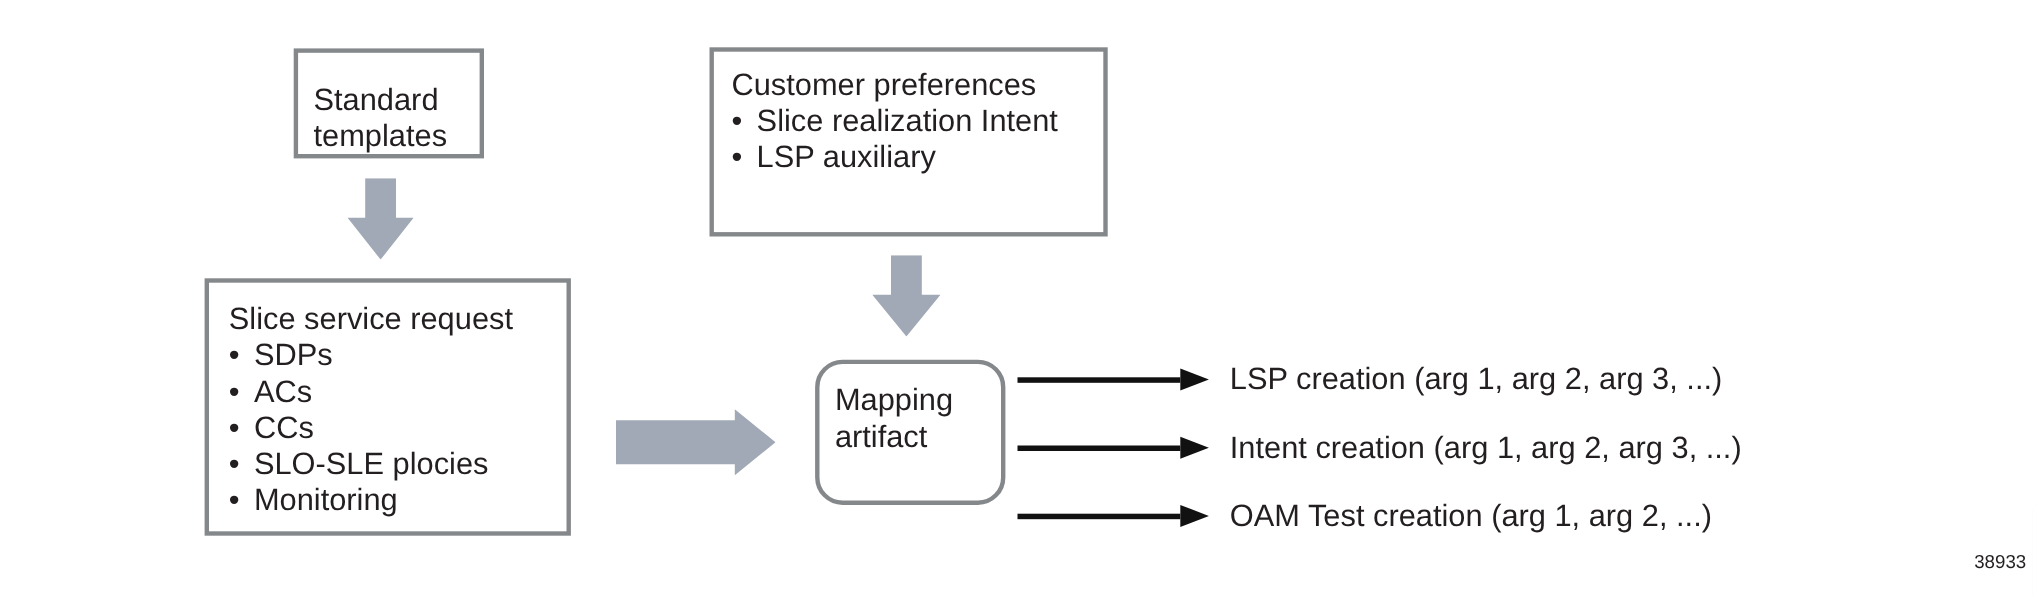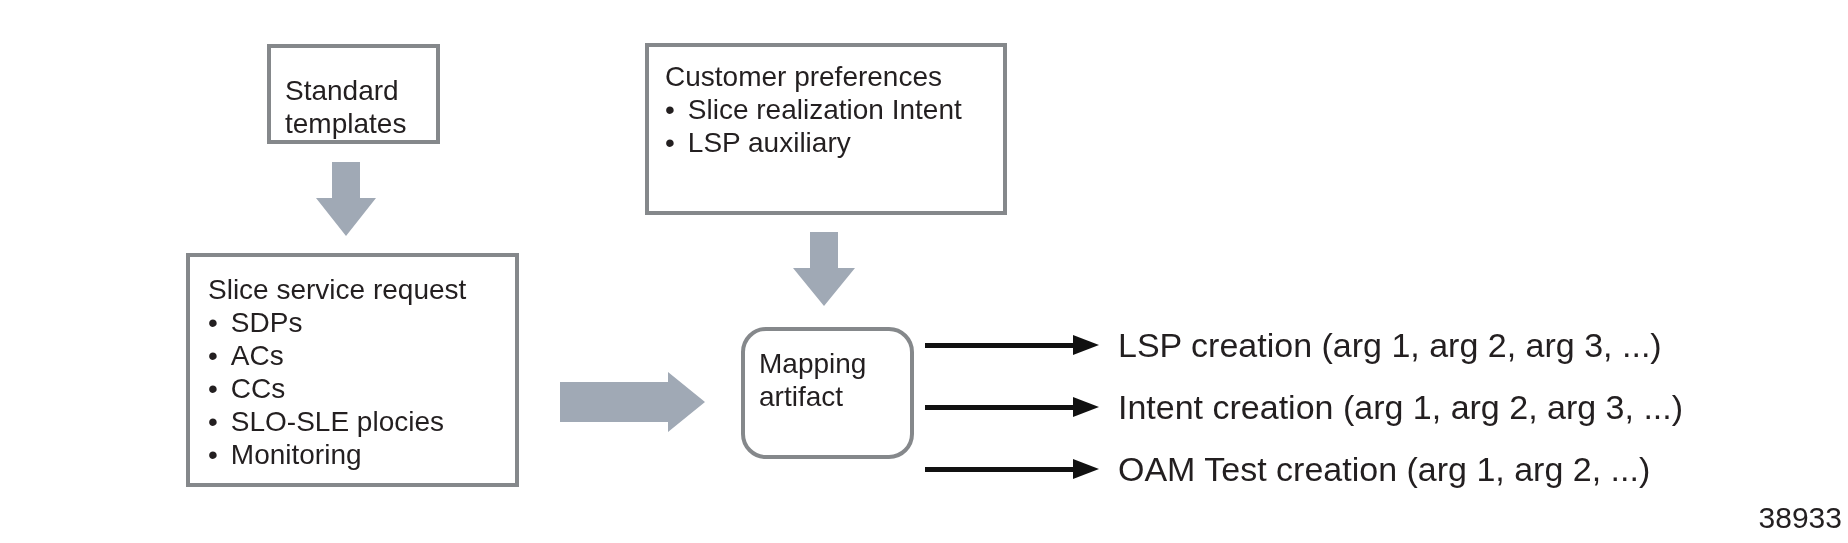--- a/index.html
+++ b/index.html
@@ -48,29 +48,29 @@
     background:var(--arrow_black);
   }
   .flow-head{
     width:0;height:0;
     border-left:26px solid var(--arrow_black);
     border-top:10px solid transparent;
     border-bottom:10px solid transparent;
   }
   .flow-label{
     margin-left:19px;
-    font-size:34px;
+    font-size:28px;
     white-space:nowrap;
     color:var(--text);
   }
   .figure-number{
     position:absolute;
     right:6px;
     top:501px;
-    font-size:30px;
+    font-size:17px;
     color:var(--text);
   }
 </style>
 </head>
 <body>
 
 <div class="canvas">
 
   <div class="box" style="left:267px;top:44px;width:173px;height:100px;padding:26px 14px;">
     <div>Standard templates</div>

